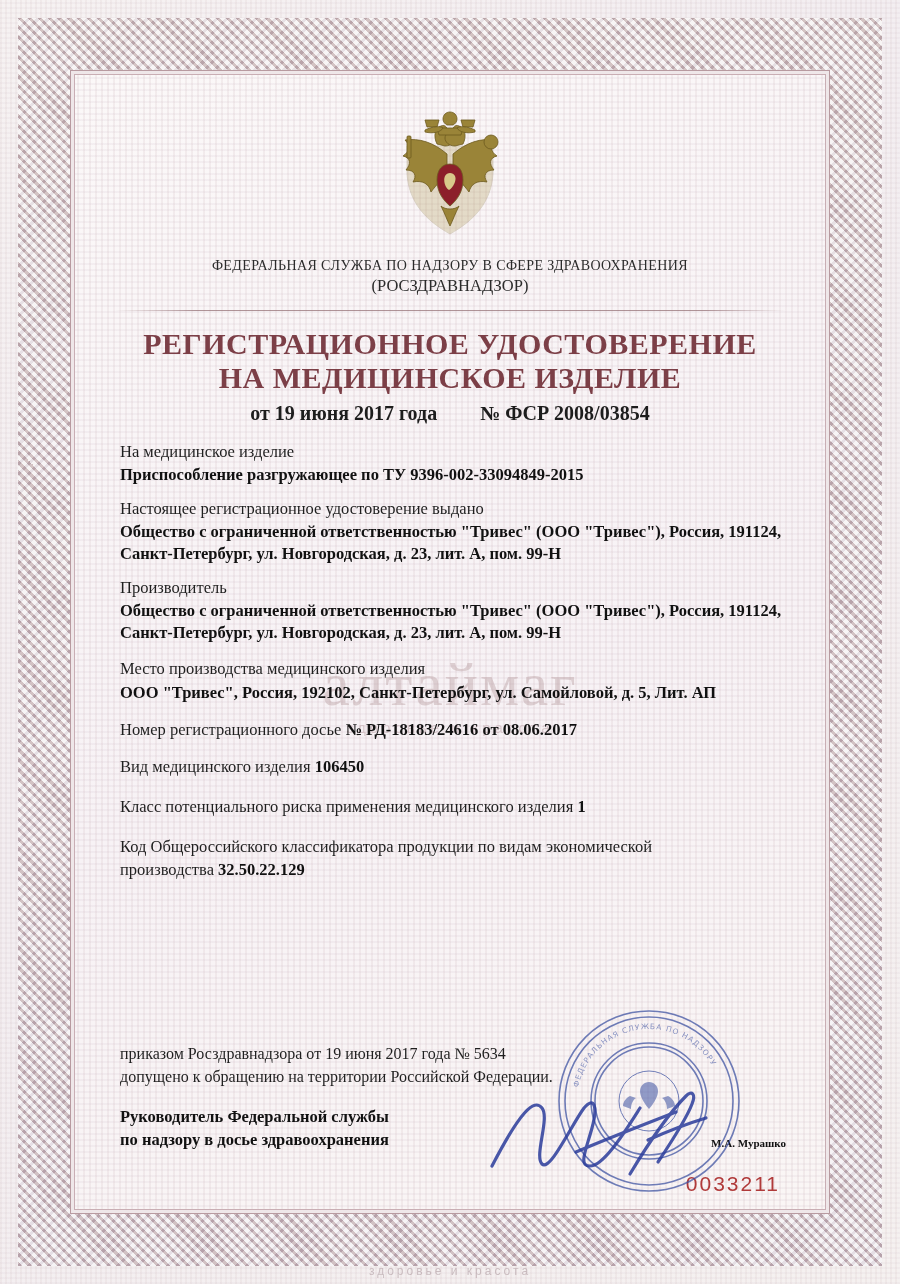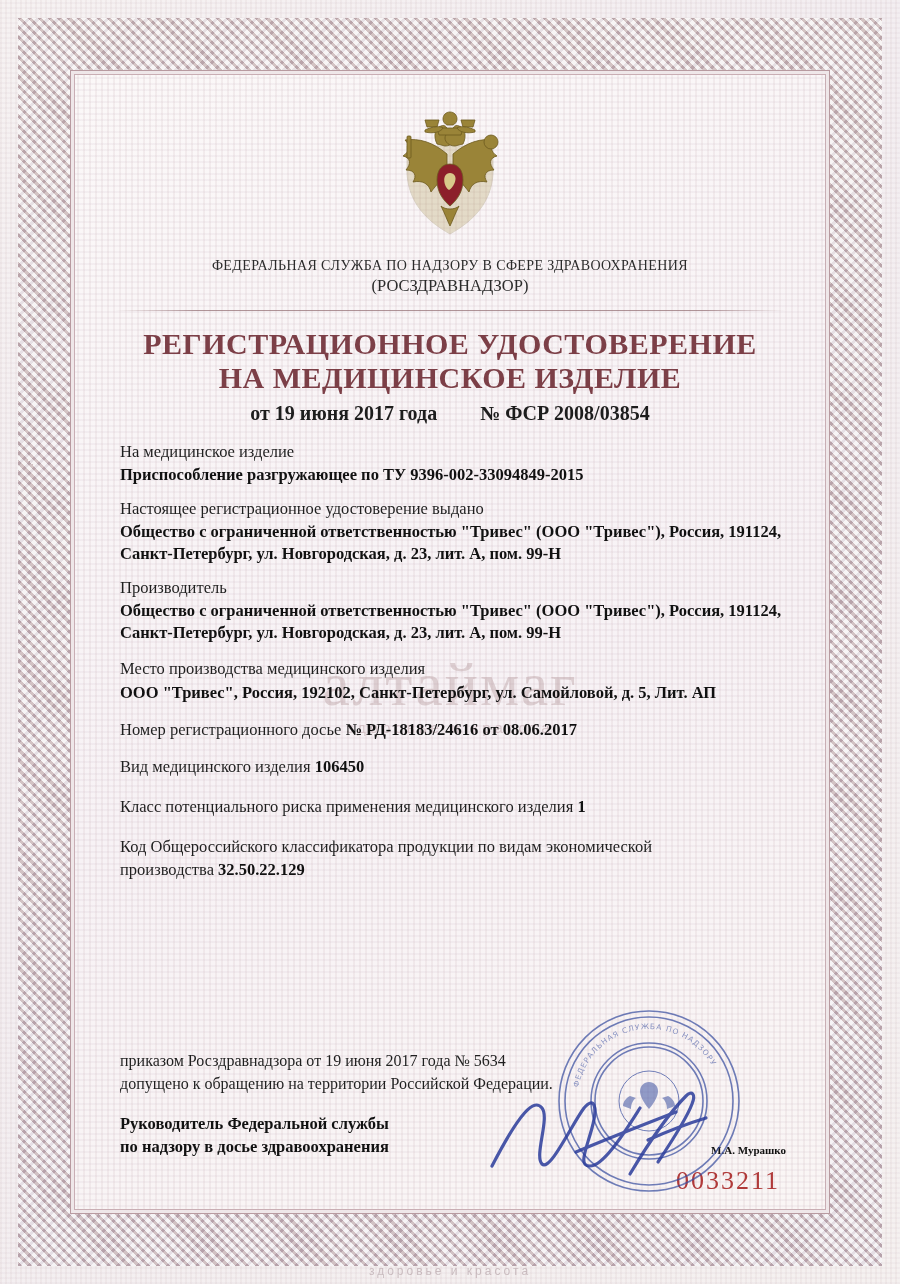--- a/index.html
+++ b/index.html
@@ -206,24 +206,24 @@
     line-height: 1.35;
     color: #111;
   }
   .signer-name {
     font-size: 11px;
     font-weight: bold;
     color: #111;
     padding-bottom: 2px;
   }
   .serial {
-    margin-top: 8px;
+    margin-top: 21px;
     text-align: right;
-    font-family: Liberation Serif, serif;
-    font-size: 26px;
+    font-family: Liberation Sans, sans-serif;
+    font-size: 21px;
     letter-spacing: 2px;
     color: #b03a3a;
     padding-right: 6px;
   }
 
   
   .stamp {
     position: absolute;
     z-index: 5;
     left: 556px;

